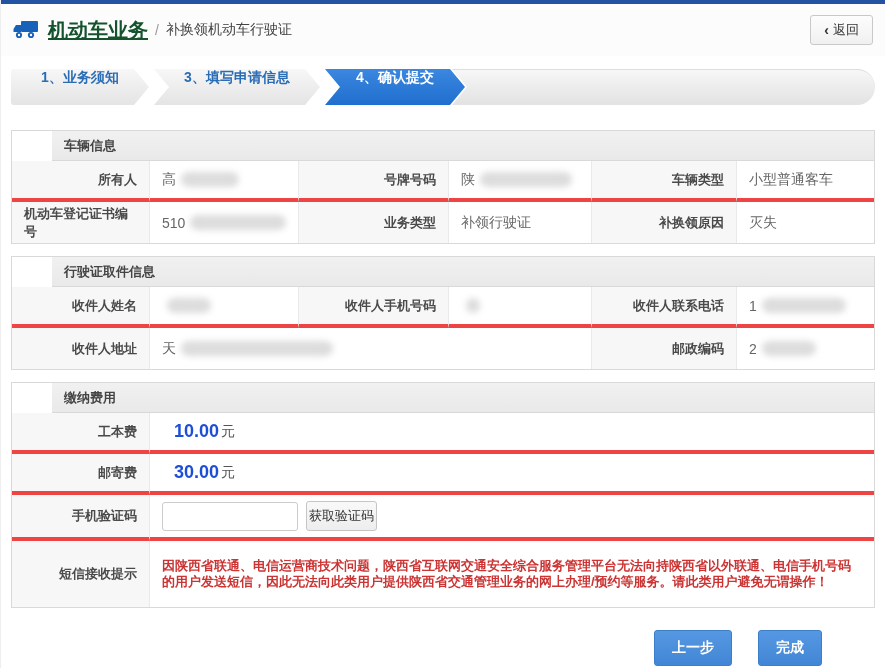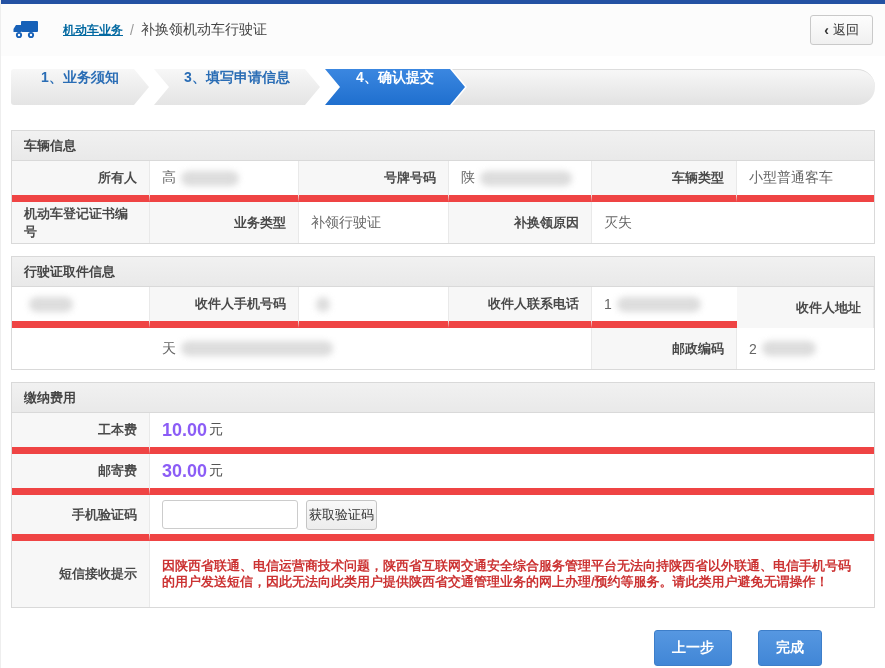--- a/index.html
+++ b/index.html
@@ -10,21 +10,21 @@
     color: #444;
     overflow: hidden;
     border-left: 1px solid #eeeeee;
   }
   
   .topbar { height: 4px; background: #2452a3; }
 
   
   .header { display: flex; align-items: center; height: 52px; padding: 0 12px; background: #fcfcfc; }
   .truck { width: 26px; height: 20px; flex: 0 0 auto; }
-  .title { font-size: 12px; font-weight: bold; color: #0369a1; text-decoration: underline; margin-left: 24px; }
+  .title { font-size: 20px; font-weight: bold; color: #14532d; text-decoration: underline; margin-left: 9px; }
   .crumb-sep { color: #999; font-size: 14px; margin: 0 7px; }
   .subtitle { font-size: 14px; color: #444; }
   .back-btn {
     margin-left: auto; display: inline-flex; align-items: center; gap: 4px;
     padding: 5px 13px; font-size: 13px; color: #333; cursor: pointer;
     background: linear-gradient(#fdfdfd, #f0f0f0);
     border: 1px solid #c9c9c9; border-radius: 3px;
   }
   .back-btn .chev { font-weight: bold; font-size: 14px; line-height: 1; }
 
@@ -51,46 +51,46 @@
     border-radius: 0 18px 18px 0;
     border-top: 1px solid #dddddd;
   }
 
   
   .section { margin: 12px 10px 0 10px; border: 1px solid #d9d9d9; }
   .section.firstsec { margin-top: 25px; }
   .sec-head {
     height: 30px; display: flex; align-items: center; padding: 12px 12px;
     background: linear-gradient(#f1f1f1, #e9e9e9); border-bottom: 1px solid #d9d9d9;
-    font-size: 13px; font-weight: bold; color: #444;
+    font-size: 13px; font-weight: bold; color: #444; margin-left: 40px;
   }
   .grid6 { display: grid; grid-template-columns: 138px 149px 150px 143px 145px auto; }
   .grid2 { display: grid; grid-template-columns: 138px auto; }
   .cell {
     min-height: 41px; display: flex; align-items: center;
     padding: 0 12px; font-size: 14px;
-    border-bottom: 7px solid #ef4444; border-right: 1px solid #e9e9e9;
+    border-bottom: 4px solid #ef4444; border-right: 1px solid #e9e9e9;
   }
   .cell.lbl { background: #f7f7f7; justify-content: flex-end; font-weight: bold; color: #4a4a4a; font-size: 13px; }
   .cell.val { background: #ffffff; color: #666; }
   .cell.lastcol { border-right: none; }
   .cell.lastrow { border-bottom: none; }
   .span3 { grid-column: 2 / 5; }
 
   
   .redact {
     display: inline-block; height: 15px; margin-left: 5px; vertical-align: middle;
     background: #d4d4d4; border-radius: 8px; filter: blur(3px); opacity: .8;
   }
   .r-owner{width:58px}.r-plate{width:92px}.r-reg{width:112px}
   .r-name{width:44px}.r-phone{width:14px}.r-tel{width:84px}
   .r-addr{width:152px}.r-zip{width:54px}
 
   
-  .amount { color: #8b5cf6; font-weight: bold; font-size: 18px; }
+  .amount { color: #1d4ed8; font-weight: bold; font-size: 18px; margin-left: 12px; }
   .unit { color: #555; font-size: 14px; margin-left: 2px; }
   .code-row { min-height: 46px; }
   .code-input {
     width: 136px; height: 29px; border: 1px solid #cccccc; border-radius: 3px;
     padding: 0 8px; font-size: 14px; color: #333; outline: none; background: #fff;
   }
   .code-btn {
     margin-left: 8px; height: 30px; padding: 0 2px; font-size: 13px; color: #333;
     background: linear-gradient(#f9f9f9, #ededed); border: 1px solid #c5c5c5;
     border-radius: 3px; cursor: pointer;
@@ -153,30 +153,35 @@
     </div>
     <div class="cell lbl">号牌号码</div>
     <div class="cell val">
       <span>陕</span>
         <span class="redact r-plate"></span>
     </div>
     <div class="cell lbl">车辆类型</div>
     <div class="cell val lastcol">小型普通客车</div>
 
     <div class="cell lbl lastrow">机动车登记证书编号</div>
+    <div class="cell val lastrow">
+      <span>510</span>
+        <span class="redact r-reg"></span>
+    </div>
     <div class="cell lbl lastrow">业务类型</div>
     <div class="cell val lastrow">补领行驶证</div>
     <div class="cell lbl lastrow">补换领原因</div>
     <div class="cell val lastcol lastrow">灭失</div>
   </div>
 </div>
 
 <div class="section">
   <div class="sec-head">行驶证取件信息</div>
   <div class="grid6">
+    <div class="cell lbl">收件人姓名</div>
     <div class="cell val">
       <span></span>
         <span class="redact r-name"></span>
     </div>
     <div class="cell lbl">收件人手机号码</div>
     <div class="cell val">
       <span></span>
         <span class="redact r-phone"></span>
     </div>
     <div class="cell lbl">收件人联系电话</div>

